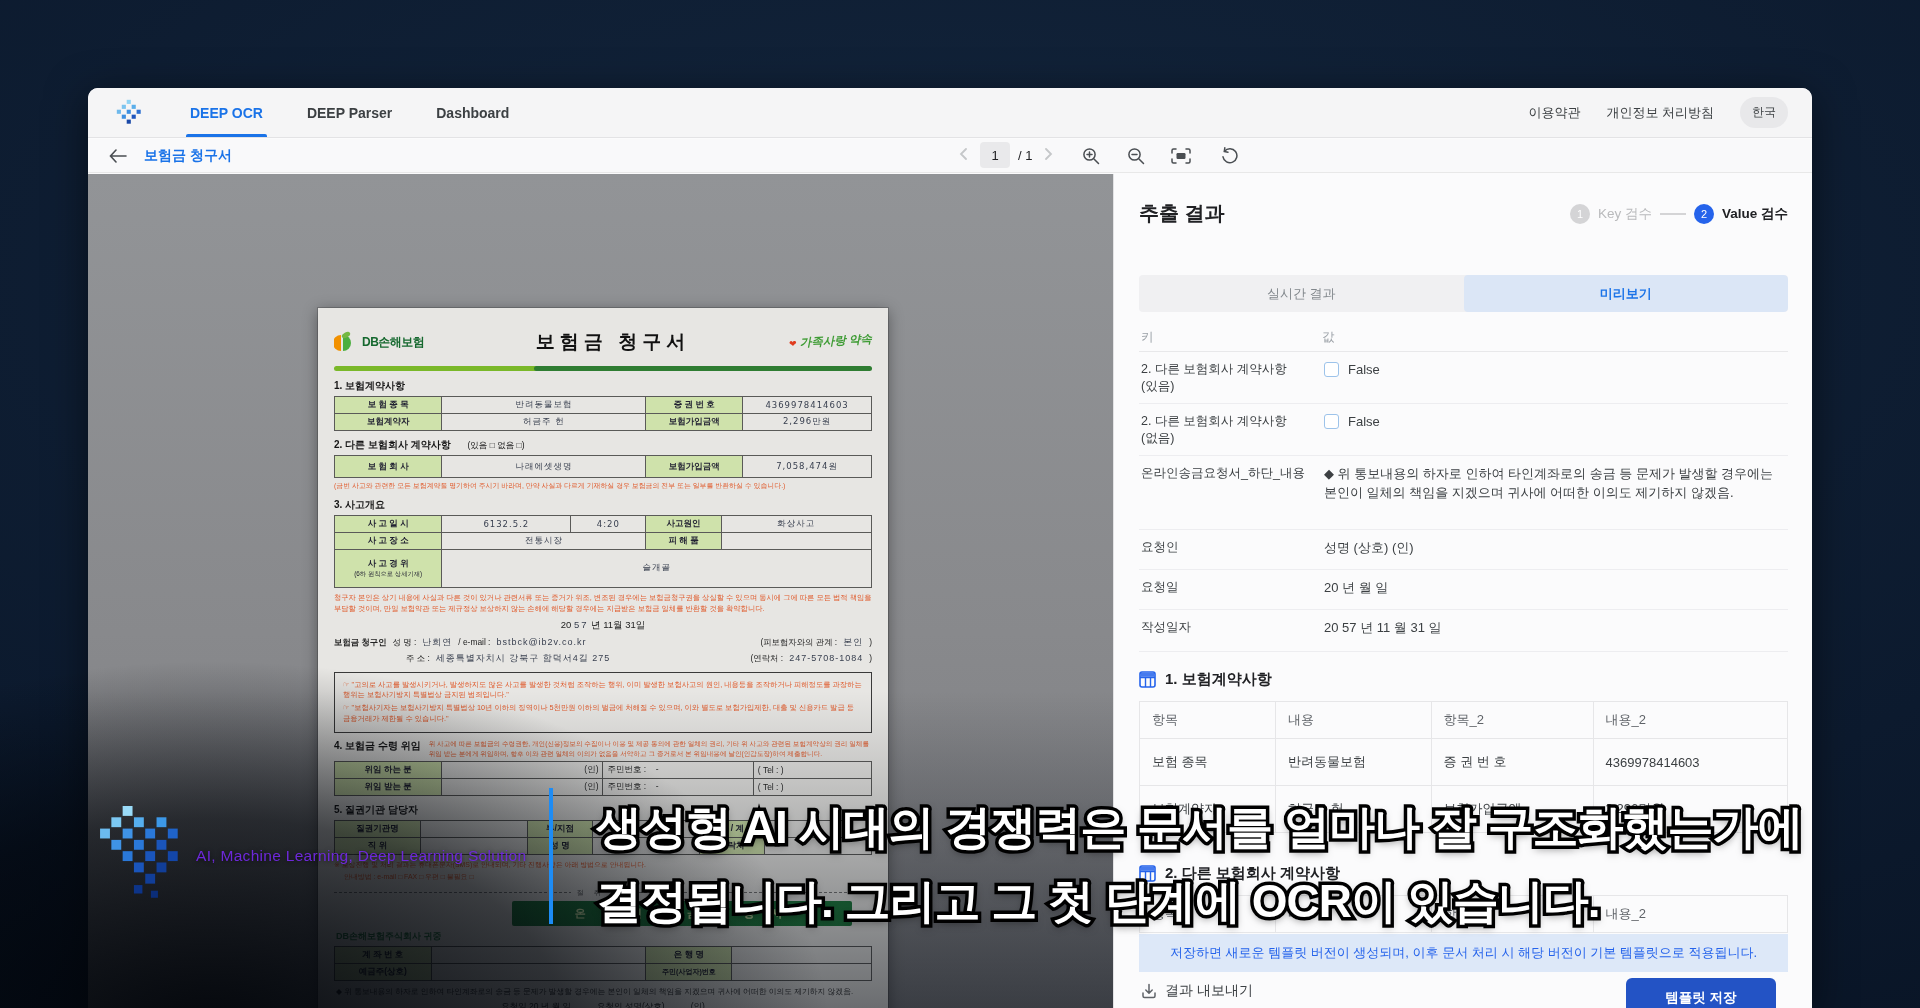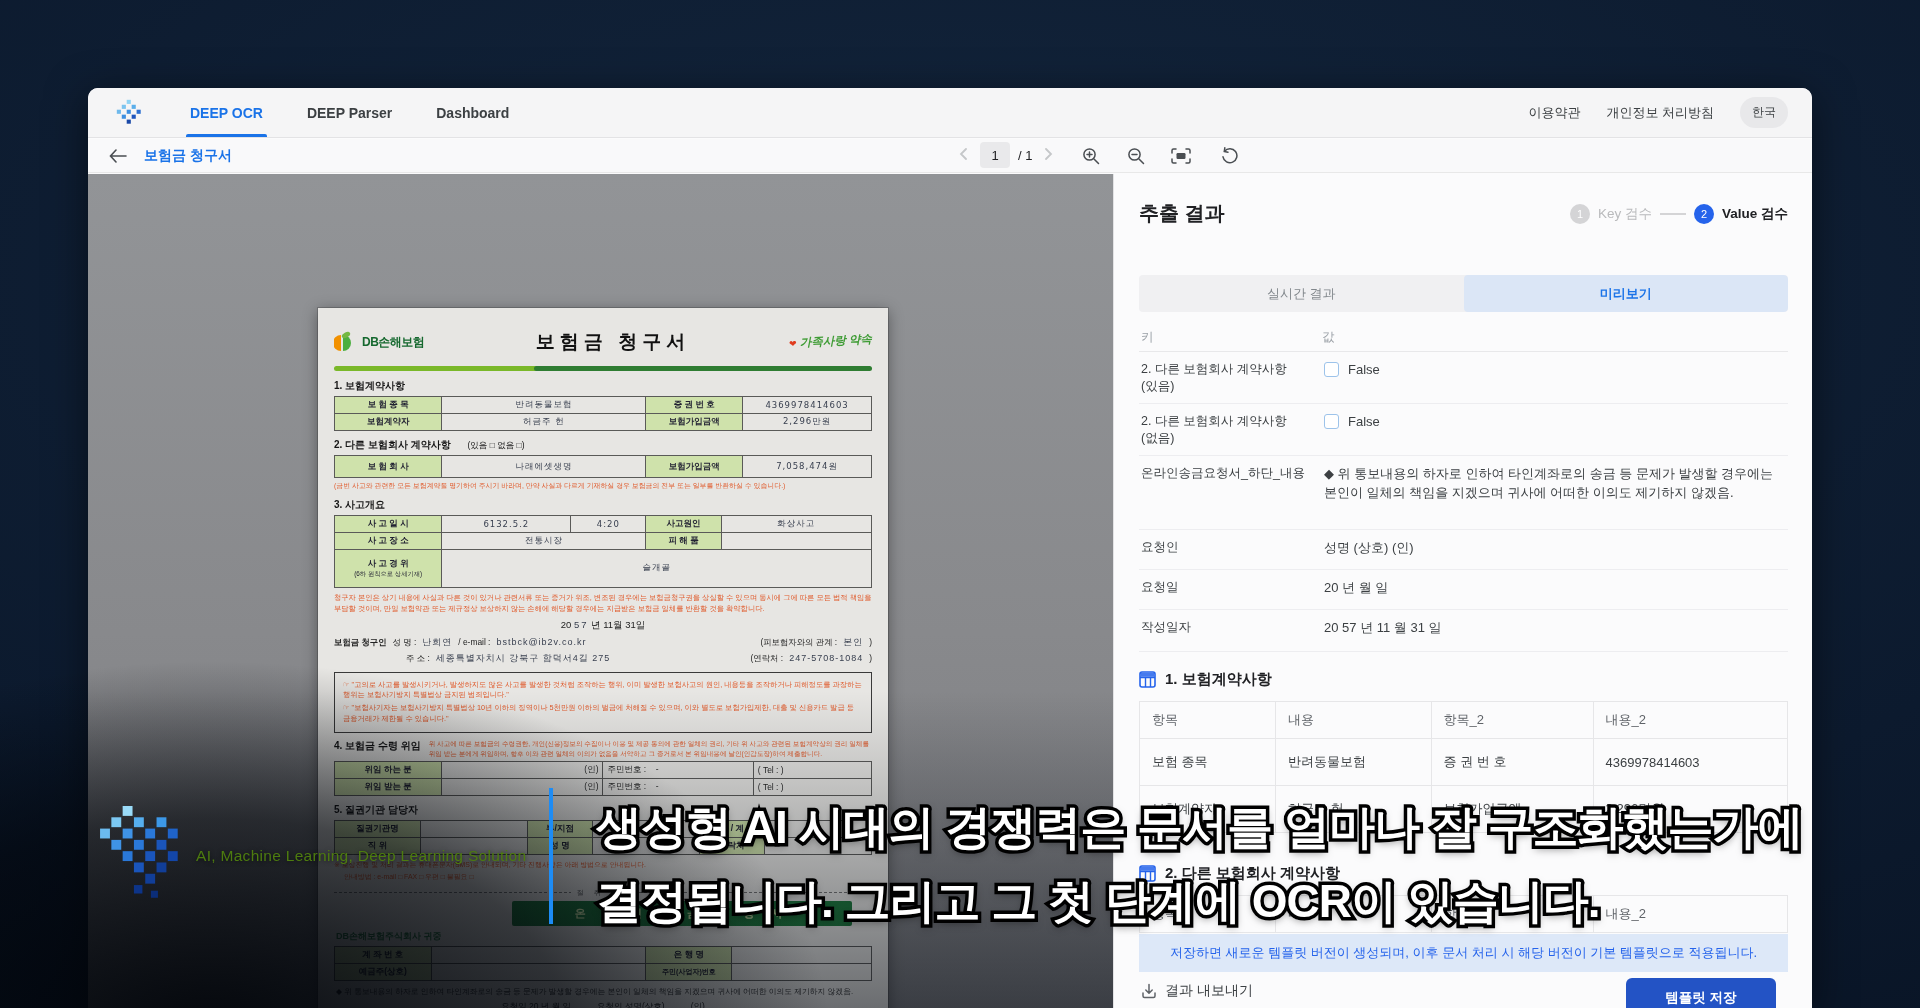--- a/index.html
+++ b/index.html
@@ -139,21 +139,21 @@
   .vignette { position:absolute; inset:0; pointer-events:none;
     background:radial-gradient(46% 52% at 11% 102%, rgba(1,4,9,.93) 0%, rgba(1,4,9,.62) 40%, rgba(1,4,9,0) 70%); }
   .caret { position:absolute; left:549px; top:788px; width:4px; height:136px; background:#1d8cf5; }
   .caption { position:absolute; left:596px; width:1250px; font-weight:800; font-size:46px;
              color:#fff; letter-spacing:-1px; -webkit-text-stroke:7px #000; paint-order:stroke;
              text-shadow:0 3px 8px rgba(0,0,0,.55); white-space:nowrap; }
   .cap1 { top:797px; } .cap2 { top:871px; }
   .brand { position:absolute; left:100px; top:806px; display:flex; align-items:center; gap:14px; }
   .brand-txt .bn { font-size:39px; font-weight:700; color:#fff; letter-spacing:-1px;
                    text-shadow:0 2px 6px rgba(0,0,0,.6); }
-  .brand-txt .bt { font-size:15.5px; color:#4d7c0f; margin-top:3px; letter-spacing:.3px;
+  .brand-txt .bt { font-size:15.5px; color:#6d28d9; margin-top:3px; letter-spacing:.3px;
                    text-shadow:0 1px 4px rgba(0,0,0,.6); }
 </style>
 </head>
 <body>
 
 <div class="stage">
 
   <div class="window">
 
     <div class="hdr">

